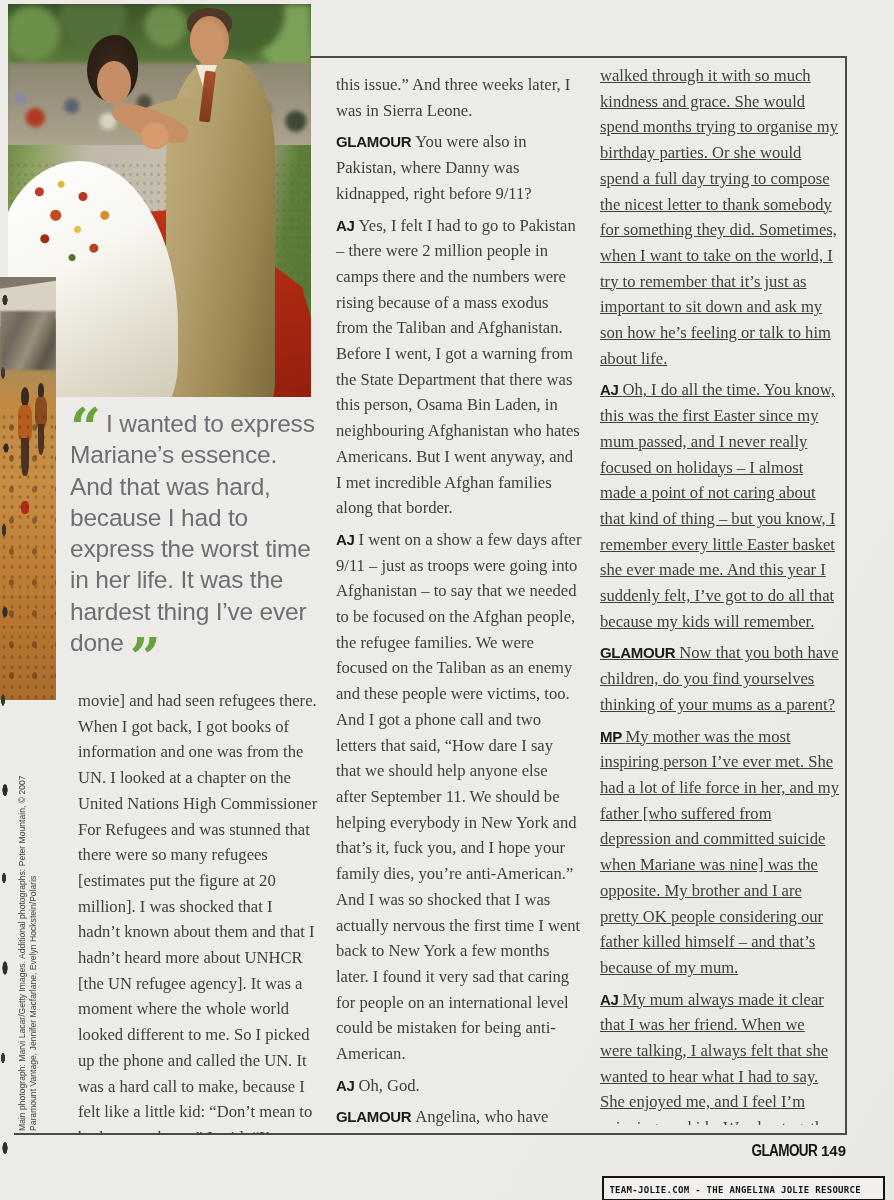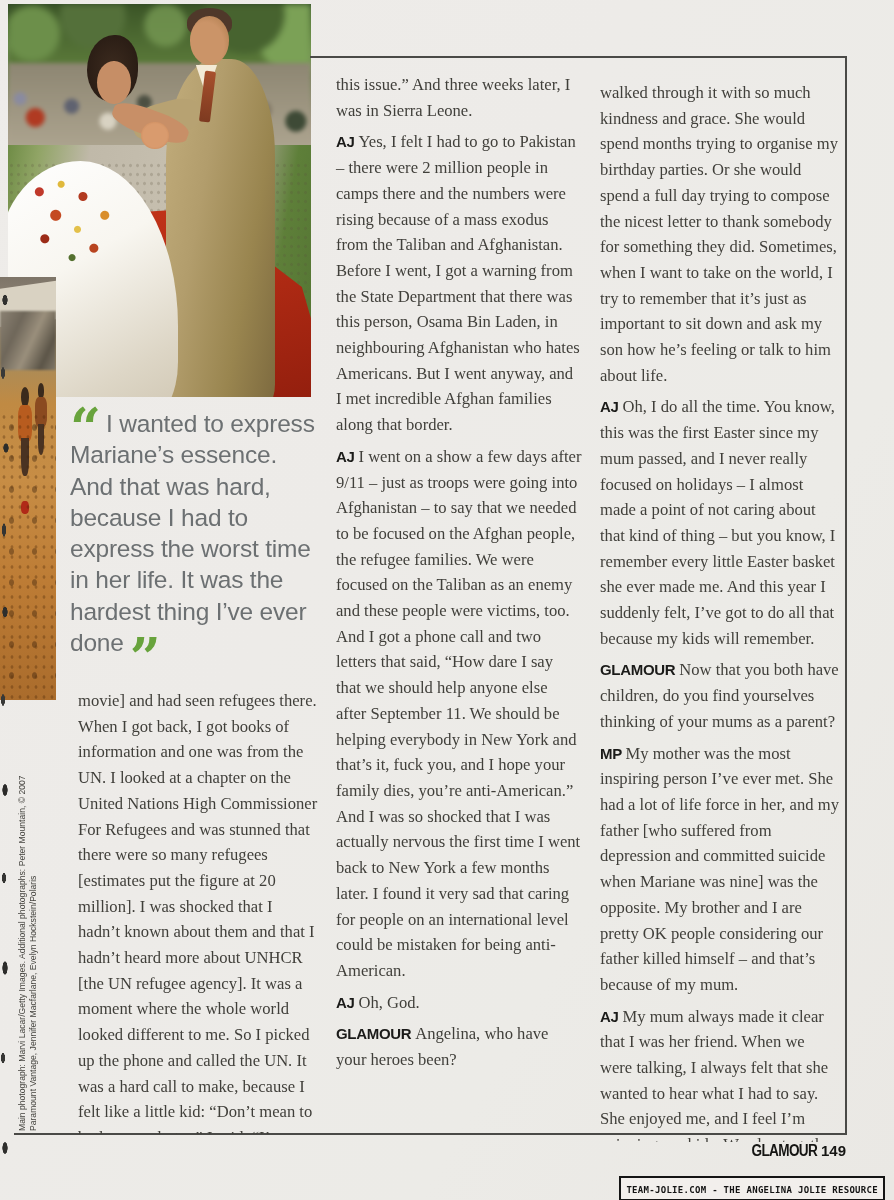--- a/index.html
+++ b/index.html
@@ -120,39 +120,39 @@
   .qmark{font-family:"DejaVu Serif",serif;font-weight:bold;color:#68a33c;line-height:0;}
   .q-open{font-size:54px;vertical-align:-15px;letter-spacing:-3px;margin-right:8px;}
   .q-close{font-size:54px;vertical-align:-26px;letter-spacing:-3px;margin-left:6px;}
 
   
   .col{position:absolute;font-family:"Liberation Serif",serif;font-size:16.6px;
     line-height:25.7px;color:#403f3a;}
   .col p{margin:6px;}
   .col-left{left:72px;top:682px;width:252px;height:452px;overflow:hidden;}
   .col-middle{left:330px;top:66px;width:258px;height:1068px;overflow:hidden;}
-  .col-right{left:594px;top:74px;width:252px;height:1068px;overflow:hidden;}
+  .col-right{left:594px;top:57px;width:252px;height:1068px;overflow:hidden;text-decoration:underline;}
   .speaker{font-family:"Liberation Sans",sans-serif;font-weight:700;font-size:15px;
     color:#1b1b19;letter-spacing:-.3px;}
 
   
   .credits{position:absolute;left:17px;top:1131px;width:446px;
     transform:rotate(-90deg);transform-origin:0 0;
     font-family:"Liberation Sans",sans-serif;font-size:8.6px;line-height:11px;color:#45443f;}
 
   
   .footer{position:absolute;top:1142px;left:594px;width:252px;text-align:right;
     font-family:"Liberation Sans",sans-serif;color:#151513;}
   .footer .mag{display:inline-block;font-weight:700;font-size:16px;letter-spacing:-.8px;
     transform:scaleX(.85);transform-origin:right center;}
   .footer .pageno{font-weight:700;font-size:15px;margin-left:4px;margin-top:36px;}
 
   
   .watermark{position:absolute;top:1176px;right:9px;border:2px solid #141414;
-    background:#f2efec;padding:1px 5px 2px 5px;}
+    background:#f2efec;padding:1px 22px 2px 5px;}
   .watermark span{font-family:"DejaVu Sans Mono",monospace;font-weight:700;font-size:9px;
     letter-spacing:.3px;color:#141414;}
 </style>
 </head>
 <body>
 
 <div class="page">
 
   <div class="main-photo">
     <div class="ph-base"></div>
@@ -198,20 +198,21 @@
   <div class="rule rule-right"></div>
   <div class="rule rule-bottom"></div>
 
   <div class="pullquote"><span class="qmark q-open">“</span><span>I wanted to express Mariane’s essence. And that was hard, because I had to express the worst time in her life. It was the hardest thing I’ve ever done</span><span class="qmark q-close">”</span></div>
 
   <div class="col col-left">
       <p>movie] and had seen refugees there. When I got back, I got books of information and one was from the UN. I looked at a chapter on the United Nations High Commissioner For Refugees and was stunned that there were so many refugees [estimates put the figure at 20 million]. I was shocked that I hadn’t known about them and that I hadn’t heard more about UNHCR [the UN refugee agency]. It was a moment where the whole world looked different to me. So I picked up the phone and called the UN. It was a hard call to make, because I felt like a little kid: “Don’t mean to bother you, but…” I said, “I’m an American actor and maybe if you feel comfortable, I could help with</p>
     </div>
   <div class="col col-middle">
       <p>this issue.” And three weeks later, I was in Sierra Leone.</p>
+      <p><span class="speaker">GLAMOUR </span>You were also in Pakistan, where Danny was kidnapped, right before 9/11?</p>
       <p><span class="speaker">AJ </span>Yes, I felt I had to go to Pakistan – there were 2 million people in camps there and the numbers were rising because of a mass exodus from the Taliban and Afghanistan. Before I went, I got a warning from the State Department that there was this person, Osama Bin Laden, in neighbouring Afghanistan who hates Americans. But I went anyway, and I met incredible Afghan families along that border.</p>
       <p><span class="speaker">AJ </span>I went on a show a few days after 9/11 – just as troops were going into Afghanistan – to say that we needed to be focused on the Afghan people, the refugee families. We were focused on the Taliban as an enemy and these people were victims, too. And I got a phone call and two letters that said, “How dare I say that we should help anyone else after September 11. We should be helping everybody in New York and that’s it, fuck you, and I hope your family dies, you’re anti-American.” And I was so shocked that I was actually nervous the first time I went back to New York a few months later. I found it very sad that caring for people on an international level could be mistaken for being anti-American.</p>
       <p><span class="speaker">AJ </span>Oh, God.</p>
       <p><span class="speaker">GLAMOUR </span>Angelina, who have your heroes been?</p>
     </div>
   <div class="col col-right">
       <p>walked through it with so much kindness and grace. She would spend months trying to organise my birthday parties. Or she would spend a full day trying to compose the nicest letter to thank somebody for something they did. Sometimes, when I want to take on the world, I try to remember that it’s just as important to sit down and ask my son how he’s feeling or talk to him about life.</p>
       <p><span class="speaker">AJ </span>Oh, I do all the time. You know, this was the first Easter since my mum passed, and I never really focused on holidays – I almost made a point of not caring about that kind of thing – but you know, I remember every little Easter basket she ever made me. And this year I suddenly felt, I’ve got to do all that because my kids will remember.</p>
       <p><span class="speaker">GLAMOUR </span>Now that you both have children, do you find yourselves thinking of your mums as a parent?</p>
       <p><span class="speaker">MP </span>My mother was the most inspiring person I’ve ever met. She had a lot of life force in her, and my father [who suffered from depression and committed suicide when Mariane was nine] was the opposite. My brother and I are pretty OK people considering our father killed himself – and that’s because of my mum.</p>

